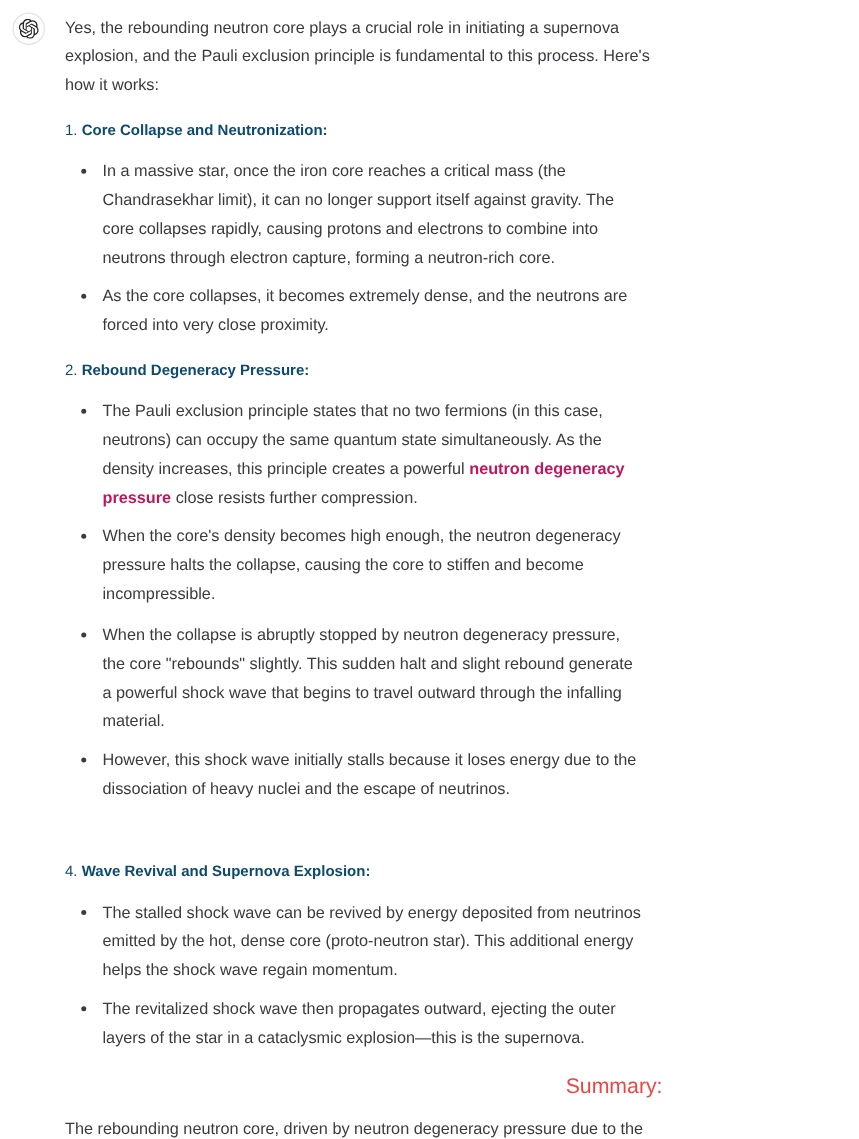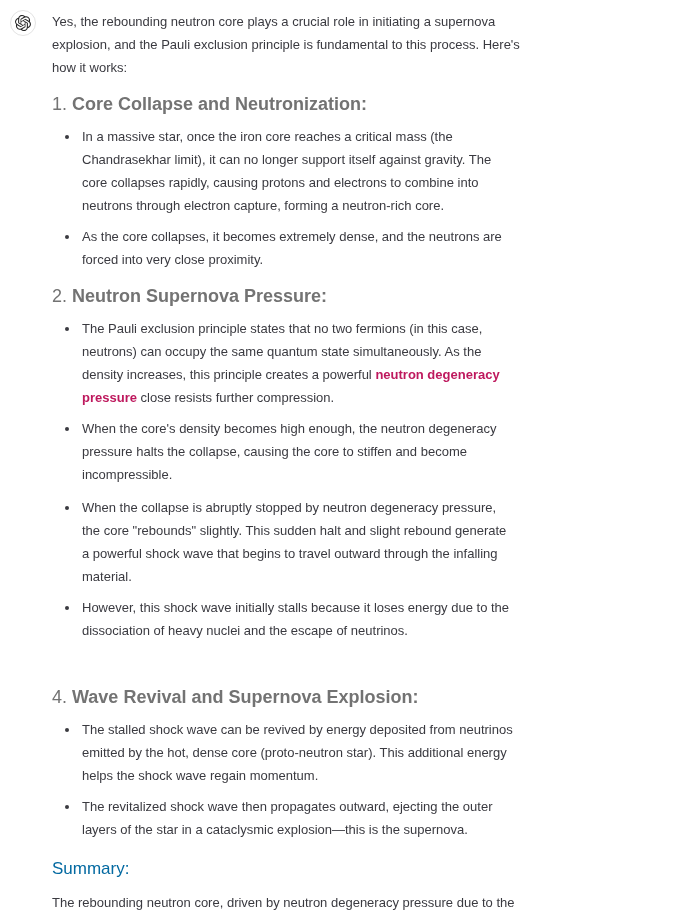--- a/index.html
+++ b/index.html
@@ -33,41 +33,42 @@
   .avatar svg { width: 16px; height: 16px; display: block; }
   .content {
     margin-left: 16px;
     width: 580px;
     font-size: 13px;
     line-height: 23px;
     padding-top: 2px;
   }
   p.intro { margin: 0 0 10px 0; }
   h3.section-h {
-    font-size: 18px;
+    font-size: 12px;
     line-height: 22px;
     font-weight: 400;
-    color: #737373;
+    color: #0c4a6e;
     margin: 14px 0 10px 0;
   }
   h3.section-h strong { font-weight: 700; }
   h3.gap-large { margin-top: 44px; }
   ul.bullets {
     margin: 0 16px 10px 0;
     padding-left: 28px;
     list-style: disc;
   }
   ul.bullets li { margin-bottom: 8px; padding-left: 2px; }
   .seg-bold { font-weight: 700; color: #be185d; }
   h2.summary-h {
     font-size: 17px;
     line-height: 24px;
     font-weight: 400;
-    color: #0369a1;
+    color: #ef4444;
     margin: 16px 0 10px 0;
+    text-align: right;
   }
   p.summary-p { margin: 0; }
 </style>
 </head>
 <body>
 
 <div class="page">
   <div class="message">
 
     <div class="avatar">
@@ -79,21 +80,21 @@
     <div class="content">
 
       <p class="intro">Yes, the rebounding neutron core plays a crucial role in initiating a supernova explosion, and the Pauli exclusion principle is fundamental to this process. Here's how it works:</p>
 
       <h3 class="section-h"><span>1.</span> <strong>Core Collapse and Neutronization:</strong></h3>
       <ul class="bullets">
         <li><span>In a massive star, once the iron core reaches a critical mass (the Chandrasekhar limit), it can no longer support itself against gravity. The core collapses rapidly, causing protons and electrons to combine into neutrons through electron capture, forming a neutron-rich core.</span></li>
         <li><span>As the core collapses, it becomes extremely dense, and the neutrons are forced into very close proximity.</span></li>
       </ul>
 
-      <h3 class="section-h"><span>2.</span> <strong>Neutron Supernova Pressure:</strong></h3>
+      <h3 class="section-h"><span>2.</span> <strong>Rebound Degeneracy Pressure:</strong></h3>
       <ul class="bullets">
         <li><span>The Pauli exclusion principle states that no two fermions (in this case, neutrons) can occupy the same quantum state simultaneously. As the density increases, this principle creates a powerful </span><span class="seg-bold">neutron degeneracy pressure</span><span> close resists further compression.</span></li>
         <li><span>When the core's density becomes high enough, the neutron degeneracy pressure halts the collapse, causing the core to stiffen and become incompressible.</span></li>
       </ul>
 
       <ul class="bullets">
         <li><span>When the collapse is abruptly stopped by neutron degeneracy pressure, the core "rebounds" slightly. This sudden halt and slight rebound generate a powerful shock wave that begins to travel outward through the infalling material.</span></li>
         <li><span>However, this shock wave initially stalls because it loses energy due to the dissociation of heavy nuclei and the escape of neutrinos.</span></li>
       </ul>
 

